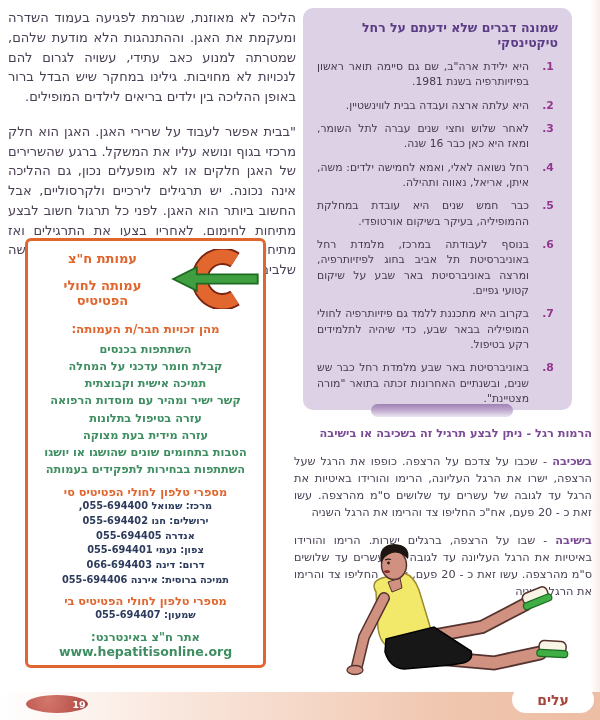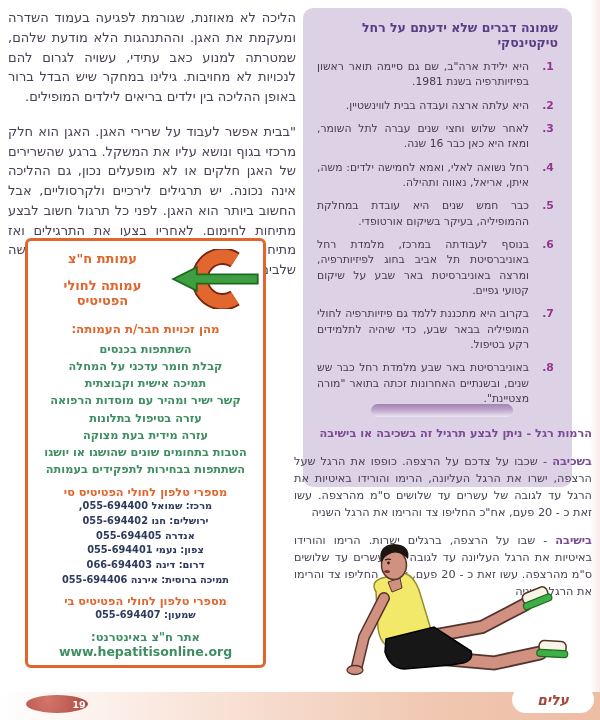--- a/index.html
+++ b/index.html
@@ -10,21 +10,21 @@
   }
   
   .intro{
     position:absolute;left:8px;top:8px;width:288px;
     direction:rtl;text-align:justify;
     font-size:13px;line-height:1.52;color:#4a4054;
   }
   .intro p{margin:0 0 15px 0;}
   
   .facts-box{
-    position:absolute;left:303px;top:8px;width:269px;height:479px;
+    position:absolute;left:303px;top:8px;width:269px;height:402px;
     box-sizing:border-box;background:#dcd1e5;border-radius:10px;
     padding:12px 14px;direction:rtl;overflow:hidden;
   }
   .facts-title{color:#5b3c85;font-weight:bold;font-size:12.5px;margin:0 0 9px 0;}
   .fact-item{display:flex;gap:9px;margin-bottom:8px;font-size:10.8px;line-height:1.42;color:#453b50;text-align:justify;}
   .fact-num{flex:0 0 20px;color:#93368e;font-weight:bold;direction:ltr;text-align:center;}
   
   .divider{
     position:absolute;left:371px;top:404px;width:142px;height:13px;border-radius:8px;
     background:linear-gradient(180deg,#9f81b4 0%,#bda7cc 45%,#ece5f1 100%);
@@ -64,21 +64,21 @@
     position:absolute;left:26px;top:695px;width:18px;height:18px;border-radius:50%;
     background:radial-gradient(circle at 35% 30%,#d4766b,#ad4741);
     color:#fff;font-size:9.5px;font-weight:bold;
     display:flex;align-items:center;justify-content:center;padding-left:44px;
   }
   .brand-tab{
     position:absolute;right:6px;top:686px;width:82px;height:27px;
     background:#ffffff;border-radius:14px;
     display:flex;align-items:center;justify-content:center;
   }
-  .brand-text{color:#a8453f;font-style:italic;font-weight:bold;font-size:14px;}
+  .brand-text{color:#a8453f;font-weight:bold;font-size:14px;}
   .edge-shade{
     position:absolute;right:0;top:0;width:10px;height:692px;
     background:linear-gradient(to left,#f8ece8,rgba(255,255,255,0));
   }
 </style>
 </head>
 <body>
 
 <div class="intro">
   <p>הליכה לא מאוזנת, שגורמת לפגיעה בעמוד השדרה ומעקמת את האגן. וההתנהגות הלא מודעת שלהם, שמטרתה למנוע כאב עתידי, עשויה לגרום להם לנכויות לא מחויבות. גילינו במחקר שיש הבדל ברור באופן ההליכה בין ילדים בריאים לילדים המופילים.</p>

